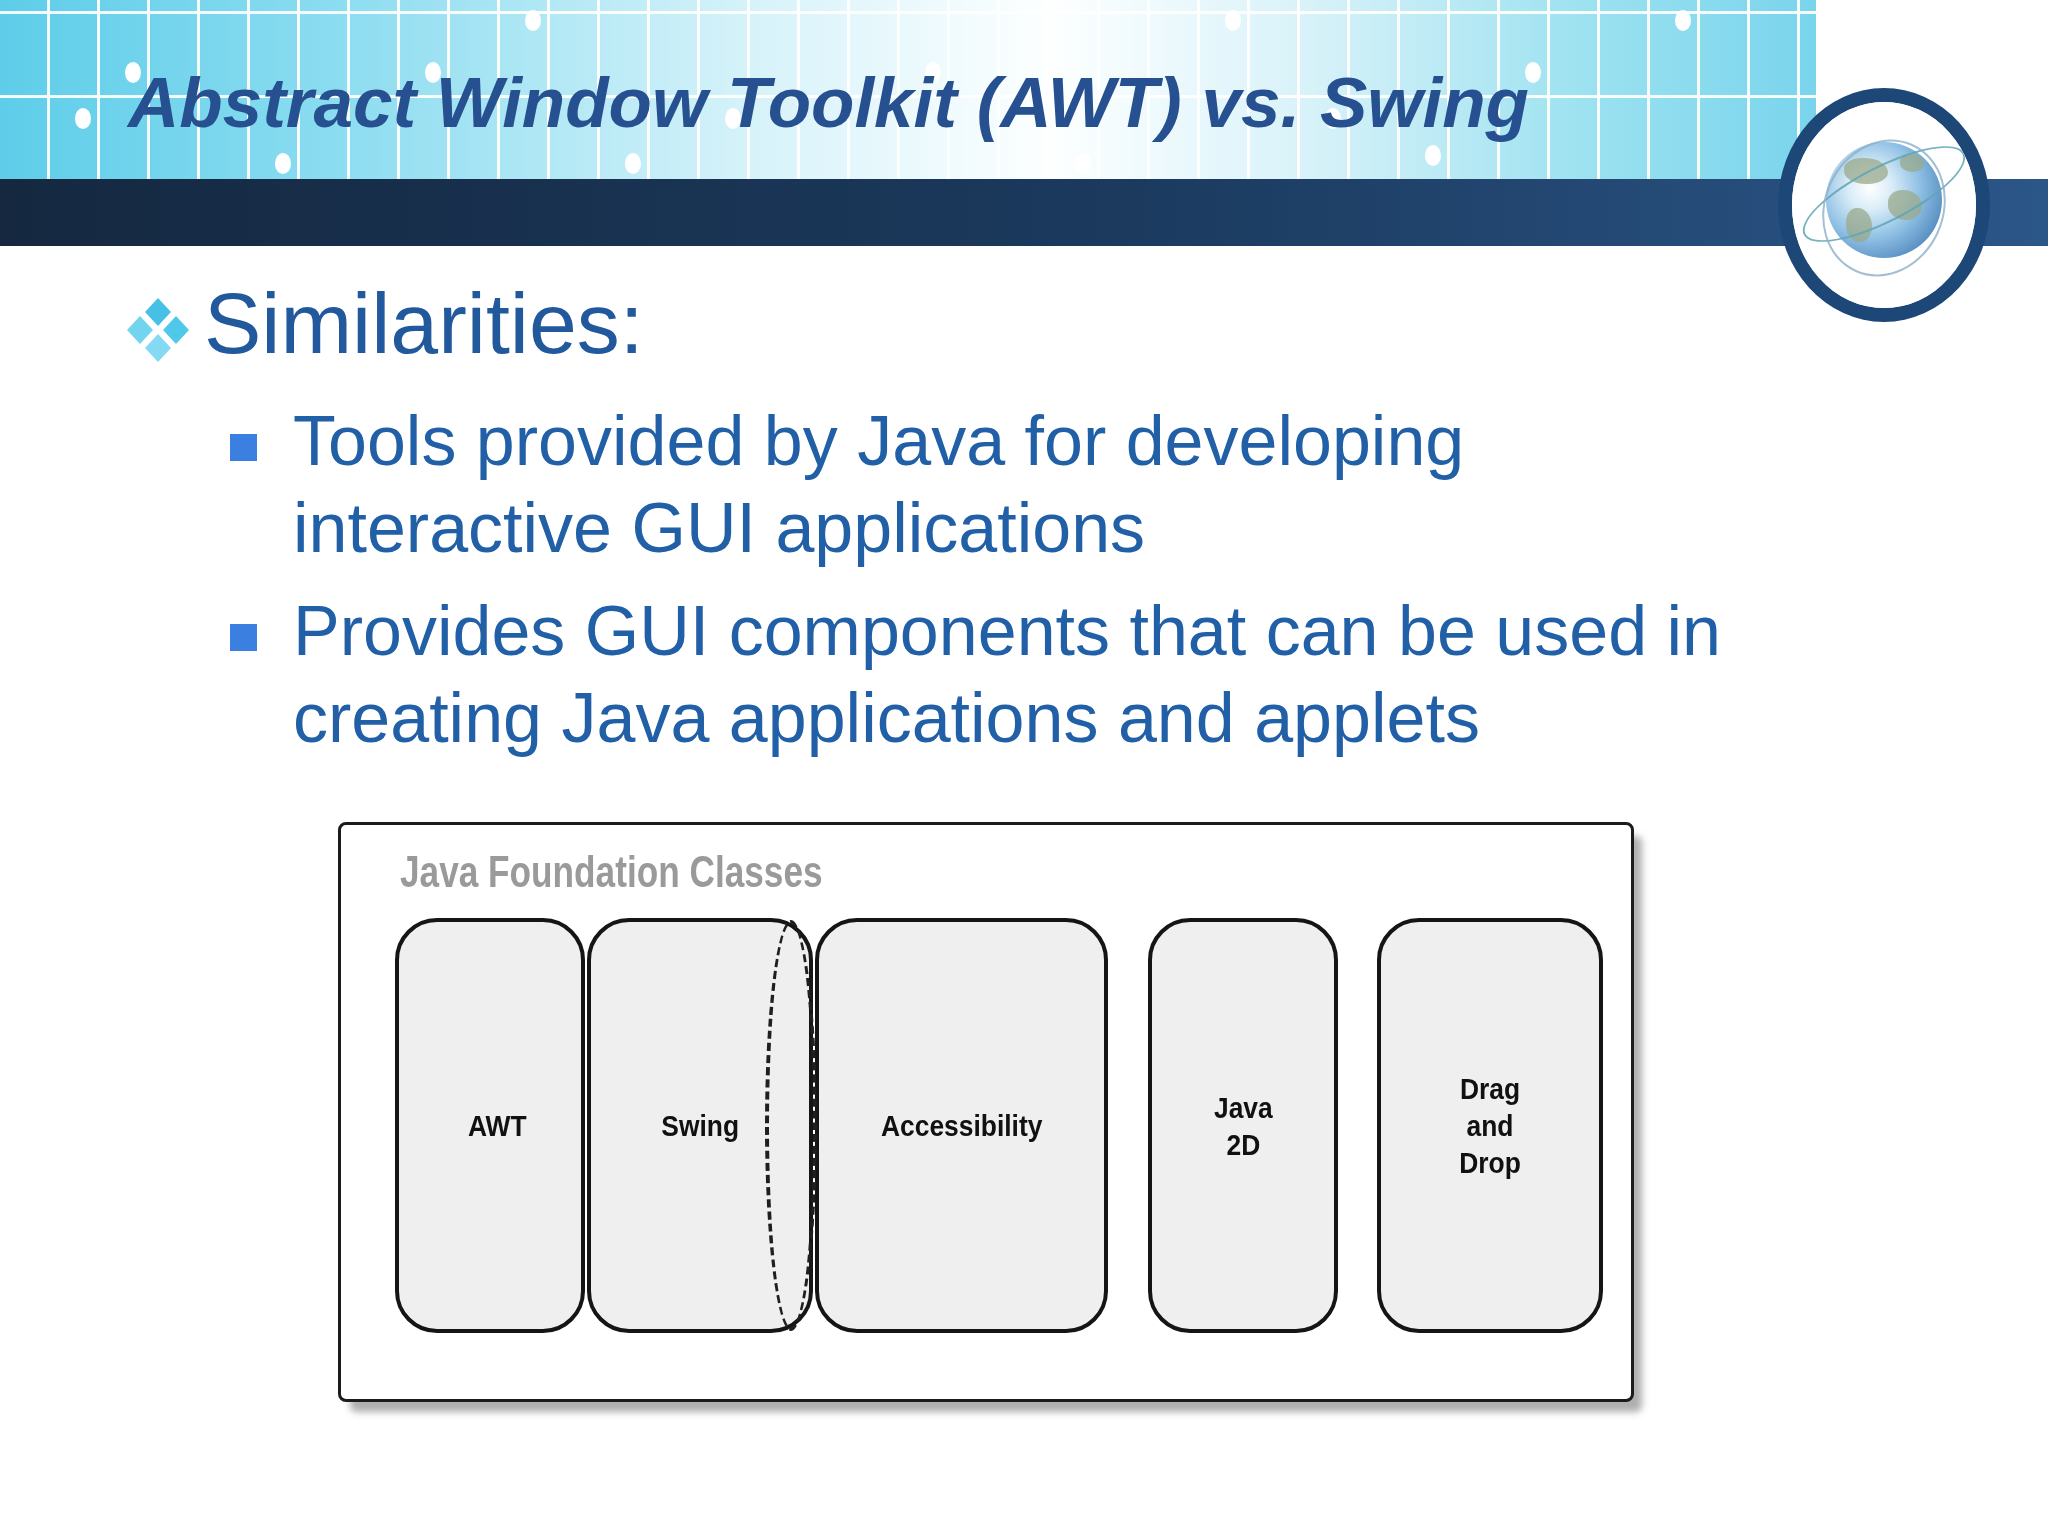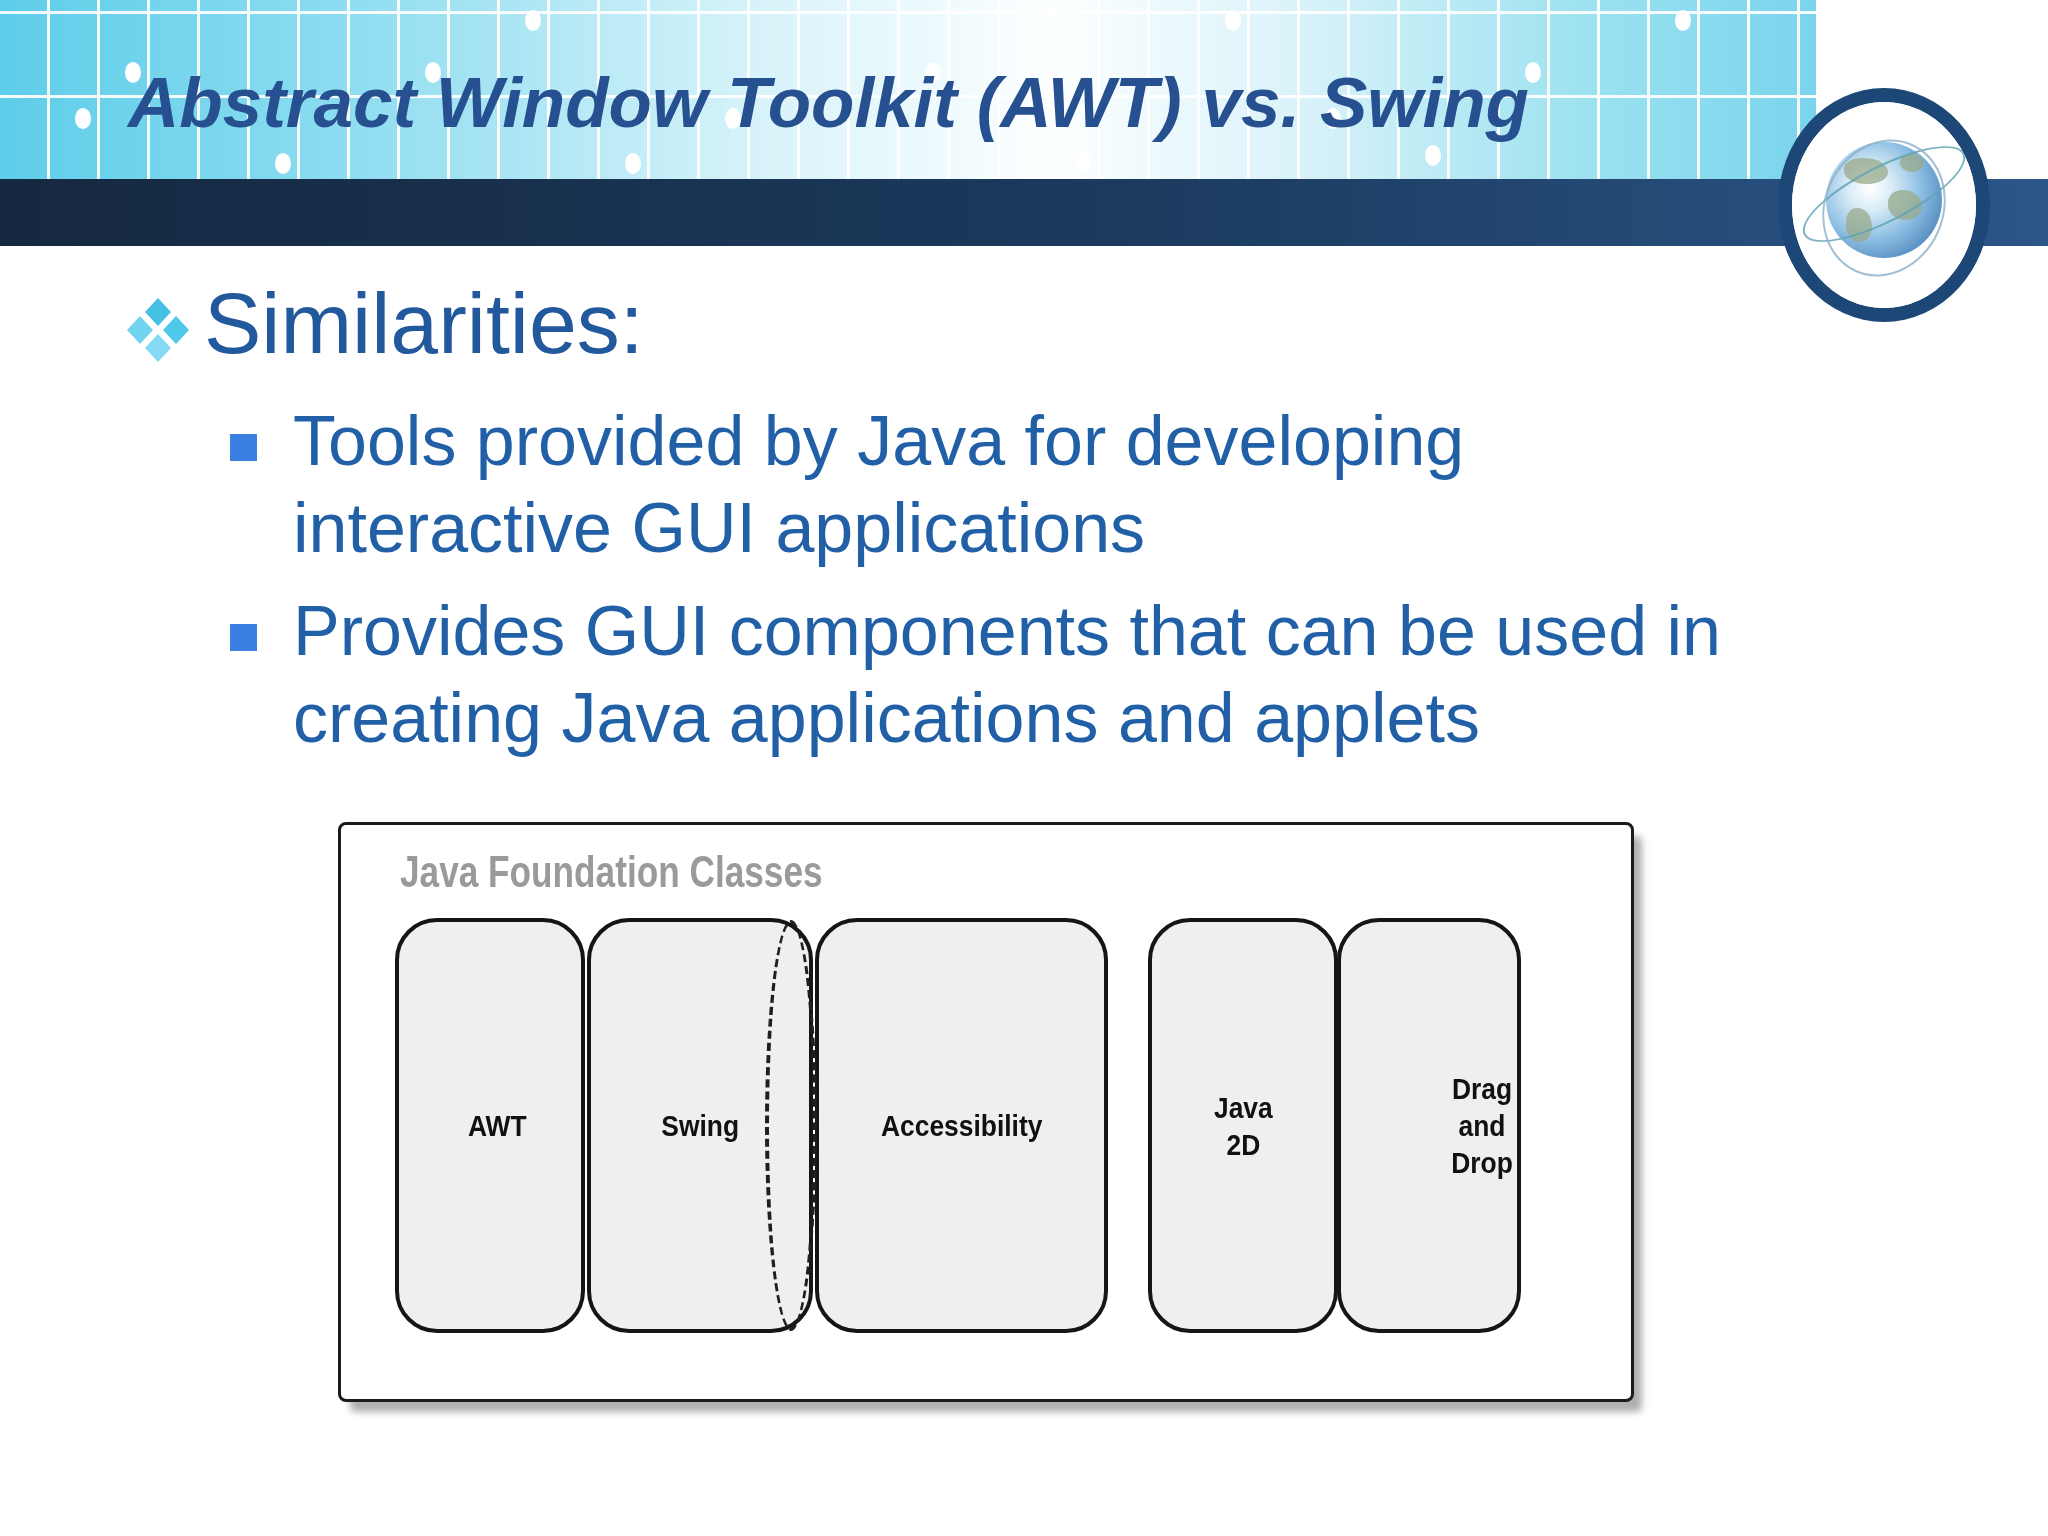--- a/index.html
+++ b/index.html
@@ -68,21 +68,21 @@
     background:#efefef; border:4px solid #151515; border-radius:42px;
     display:flex; align-items:center; justify-content:center; z-index:1;
   }
   .jfc-box .lbl { font-size:30px; font-weight:700; color:#111; line-height:37px;
                   text-align:center; white-space:pre-line; display:inline-block;
                   transform:scaleX(.88); }
   #box-awt   { left:54px;   width:190px;padding-left:14px; }
   #box-swing { left:246px;  width:226px; }
   #box-acc   { left:474px;  width:293px; }
   #box-j2d   { left:807px;  width:190px; }
-  #box-dnd   { left:996px; width:184px;justify-content:flex-end; }
+  #box-dnd   { left:1036px; width:226px; }
   #overlap-ellipse {
     position:absolute; left:424px; top:95px; width:52px; height:411px;
     border:4px dashed #1f1f1f; border-radius:50%; z-index:2; background:transparent;
   }
 </style>
 </head>
 <body>
 
 <div id="slide">
 

